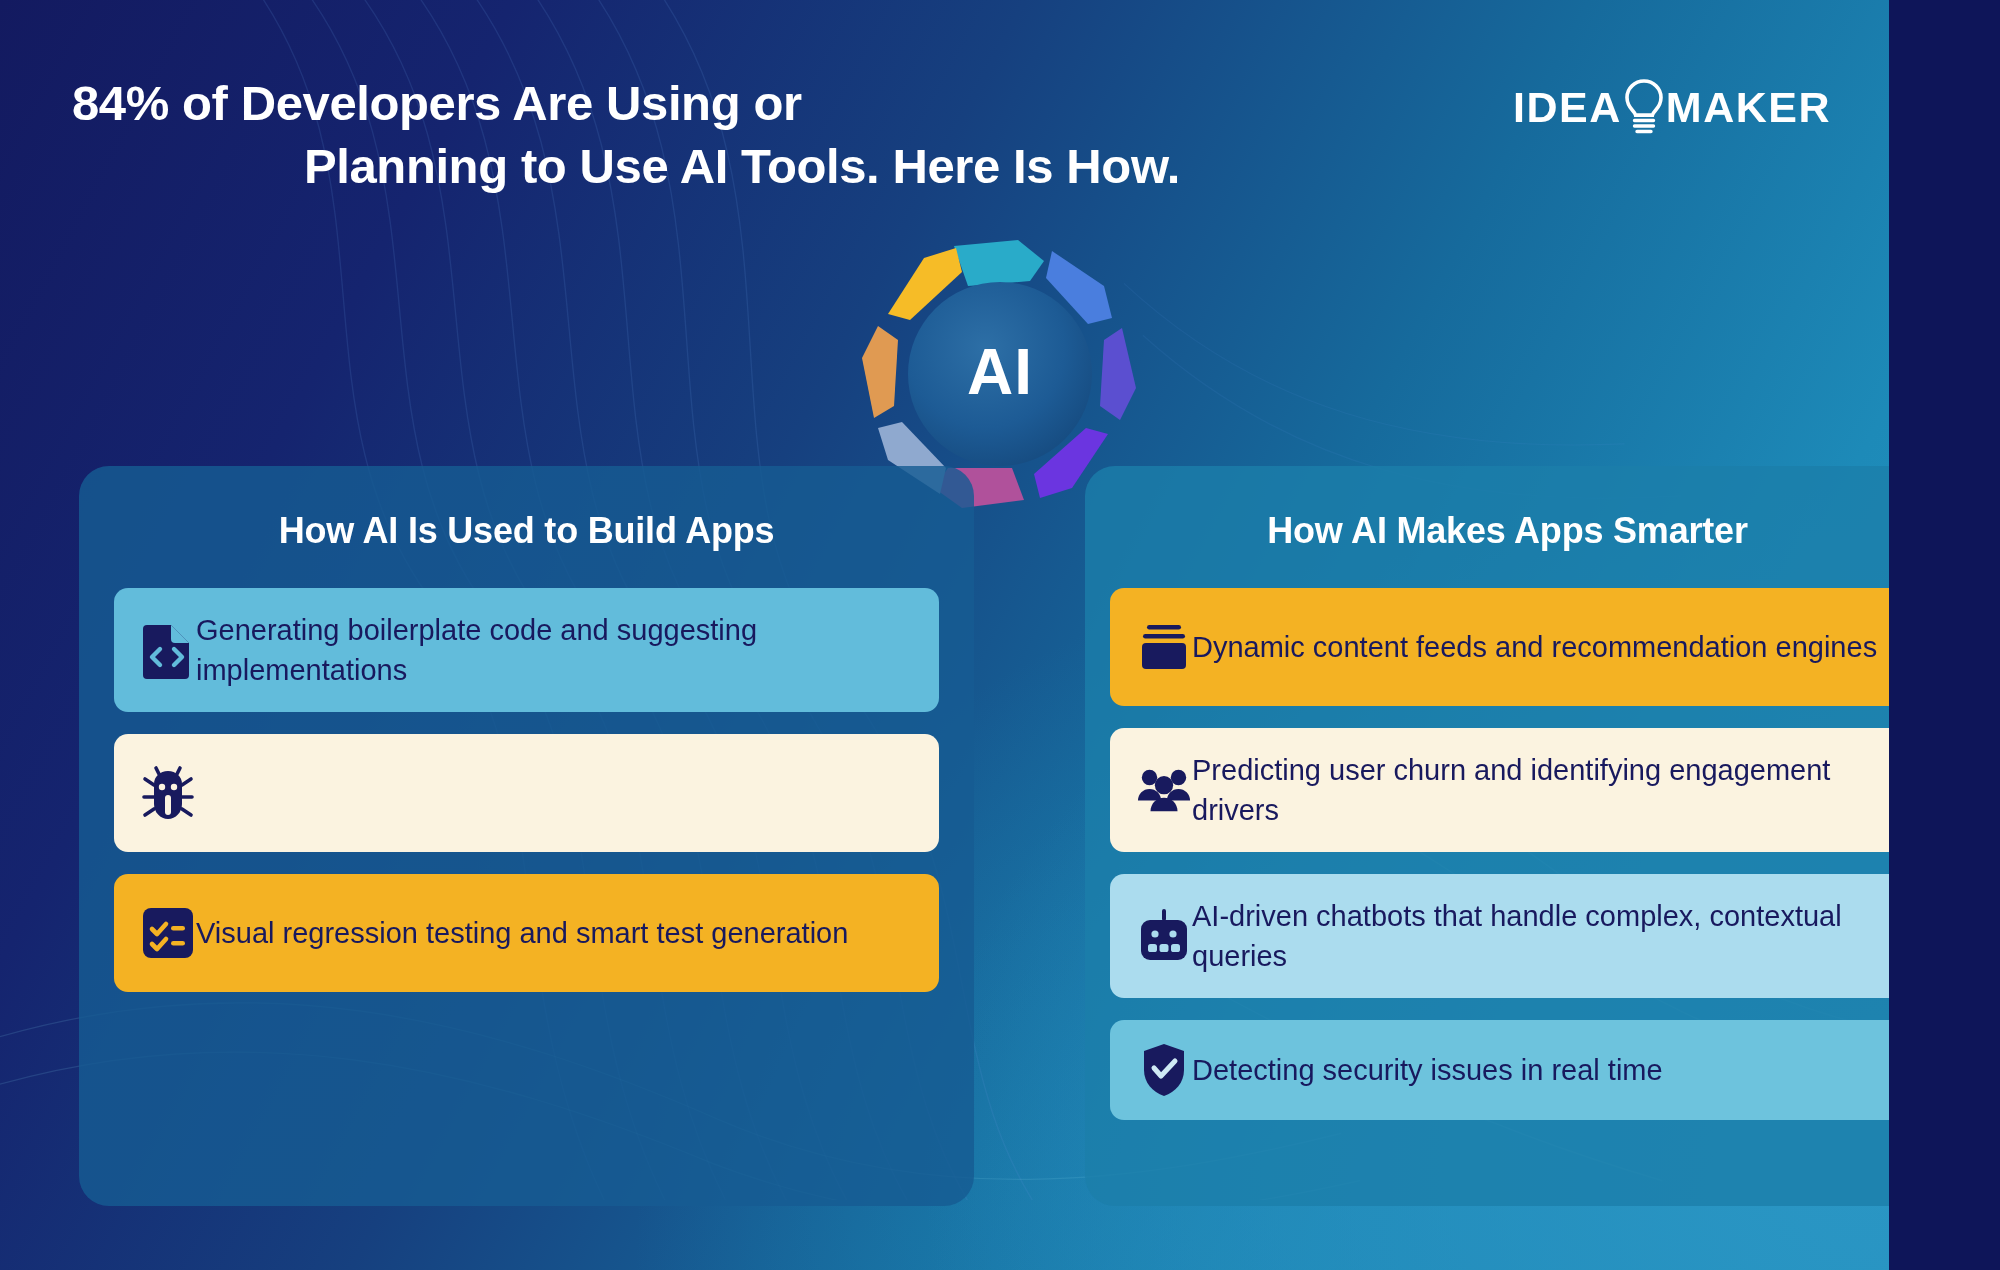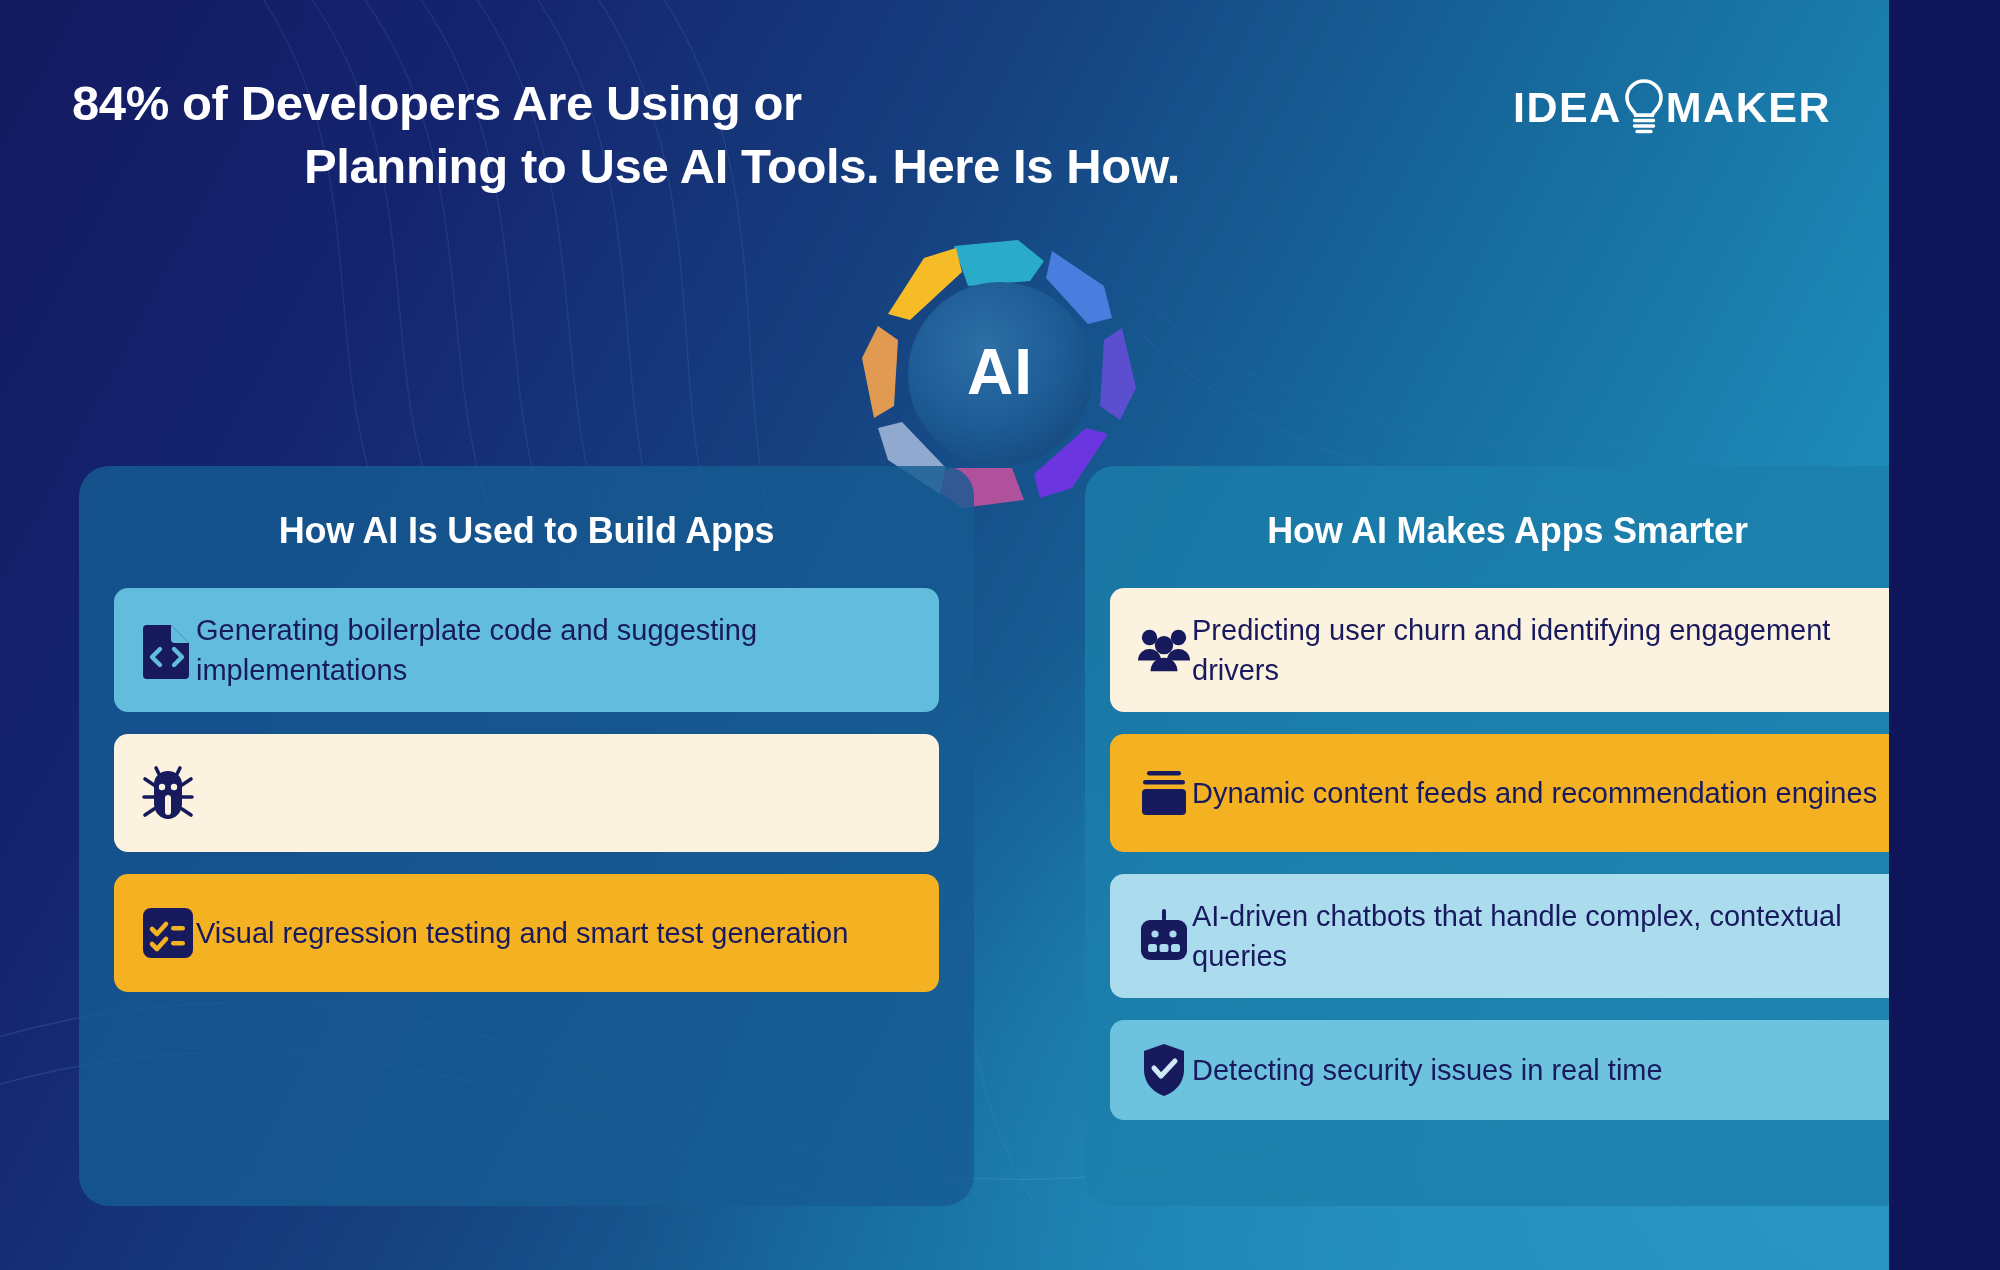--- a/index.html
+++ b/index.html
@@ -208,43 +208,43 @@
         <span class="txt">Visual regression testing and smart test generation</span>
       </div>
 
     </div>
   </section>
 
   <section class="panel right">
     <h2 class="panel-title">How AI Makes Apps Smarter</h2>
     <div class="cards">
 
+      <div class="card c-amber">
+        <span class="ico">
+          <svg width="52" height="52" viewBox="0 0 52 52" fill="#181a5e">
+            <rect x="9" y="4" width="34" height="4.6" rx="2.3"></rect>
+            <rect x="5" y="13" width="42" height="4.6" rx="2.3"></rect>
+            <rect x="4" y="22" width="44" height="26" rx="4"></rect>
+          </svg>
+        </span>
+        <span class="txt">Dynamic content feeds and recommendation engines</span>
+      </div>
+
       <div class="card c-cream">
         <span class="ico">
           <svg width="58" height="50" viewBox="0 0 58 50" fill="#181a5e">
             <circle cx="14" cy="12" r="8"></circle>
             <path d="M2 36c0-7 5.4-12 12-12s12 5 12 12z"></path>
             <circle cx="44" cy="12" r="8"></circle>
             <path d="M32 36c0-7 5.4-12 12-12s12 5 12 12z"></path>
             <circle cx="29" cy="20" r="9.5"></circle>
             <path d="M15 47c0-8 6.3-14 14-14s14 6 14 14z"></path>
           </svg>
         </span>
         <span class="txt">Predicting user churn and identifying engagement drivers</span>
-      </div>
-
-      <div class="card c-amber">
-        <span class="ico">
-          <svg width="52" height="52" viewBox="0 0 52 52" fill="#181a5e">
-            <rect x="9" y="4" width="34" height="4.6" rx="2.3"></rect>
-            <rect x="5" y="13" width="42" height="4.6" rx="2.3"></rect>
-            <rect x="4" y="22" width="44" height="26" rx="4"></rect>
-          </svg>
-        </span>
-        <span class="txt">Dynamic content feeds and recommendation engines</span>
       </div>
 
       <div class="card c-blue">
         <span class="ico">
           <svg width="54" height="56" viewBox="0 0 54 56">
             <rect x="25" y="1" width="4" height="12" rx="2" fill="#181a5e"></rect>
             <rect x="4" y="12" width="46" height="40" rx="9" fill="#181a5e"></rect>
             <circle cx="18" cy="26" r="3.6" fill="#abdcee"></circle>
             <circle cx="36" cy="26" r="3.6" fill="#abdcee"></circle>
             <rect x="11" y="36" width="9" height="8" rx="2.6" fill="#abdcee"></rect>

